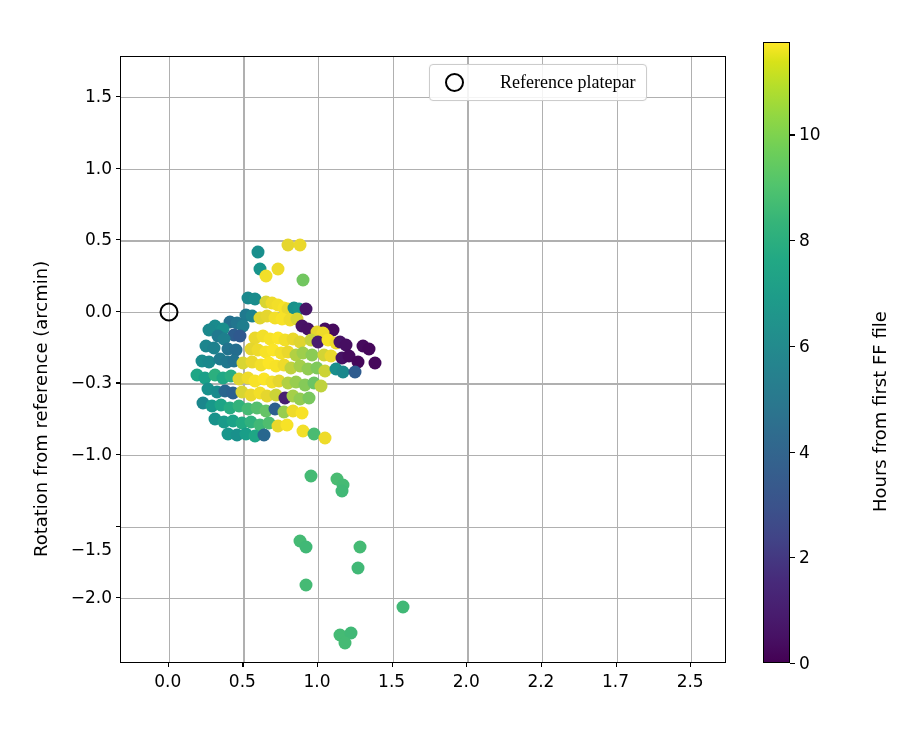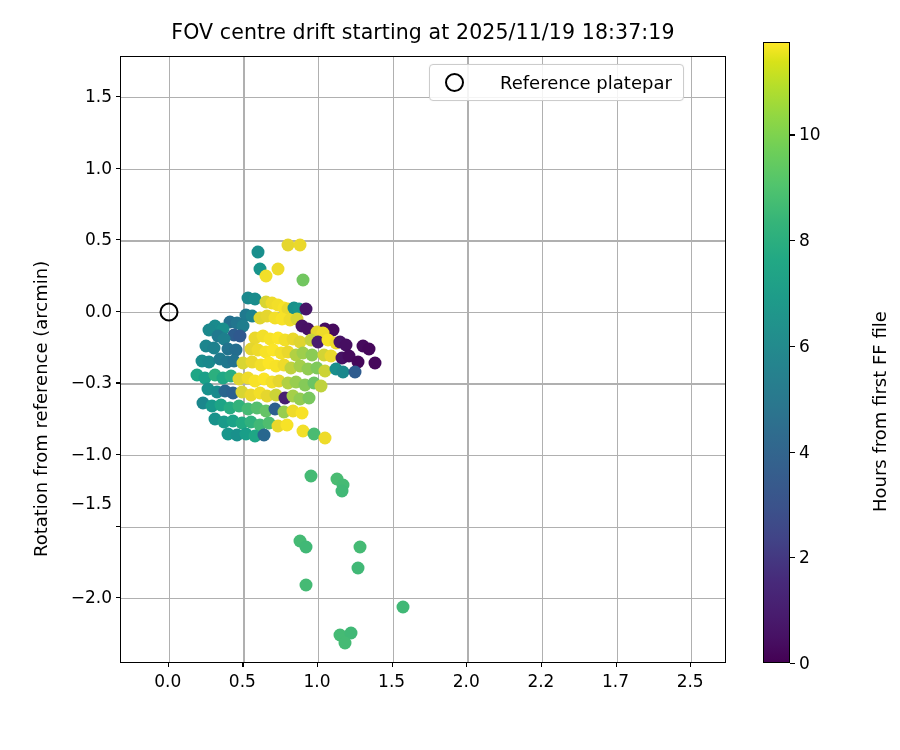--- a/index.html
+++ b/index.html
@@ -59,21 +59,21 @@
     background:rgba(255,255,255,.86);
     border:1px solid #cccccc;border-radius:4px;
     box-shadow:0 0 2px rgba(0,0,0,.06);
     z-index:50;font-size:18px;
   }
   #legend .lg-marker{
     width:19px;height:19px;border-radius:50%;
     border:2.1px solid #000;box-sizing:border-box;flex:0 0 auto;
     margin-right:26px;margin-left:6px;
   }
-  #legend .lg-text{white-space:nowrap;}
+  #legend .lg-text{white-space:nowrap;font-family:Liberation Serif, serif;}
 
   
   #colorbar-wrap{position:absolute;left:763px;top:42px;width:27px;height:621px;}
   #colorbar{
     position:absolute;inset:0;border:1.2px solid #000;box-sizing:border-box;
     background:linear-gradient(to top,
       #440154 0%,  #471164 4%,  #481d6f 8%,  #472a7a 13%,
       #414487 20%, #3b528b 25%, #355f8d 31%, #2f6c8e 37%,
       #2a788e 42%, #25848e 48%, #21918c 54%, #1e9c89 59%,
       #22a884 65%, #35b479 71%, #51c46d 77%, #70cf57 83%,
@@ -85,21 +85,20 @@
     position:absolute;font-size:18px;white-space:nowrap;
     left:0;top:0;transform-origin:0 0;
     transform:translate(869px,512px) rotate(-90deg);
   }
 </style>
 </head>
 <body>
 
 <div id="root" class="fig">
 
-  <div id="chart-title">FOV centre drift starting at 2025/11/19 18:37:19</div>
 
   <div id="plot-area">
     <div id="grid-layer">
         <div class="gridline v" style="left: 47.76px;"></div>
         <div class="gridline v" style="left: 122.39px;"></div>
         <div class="gridline v" style="left: 197.02px;"></div>
         <div class="gridline v" style="left: 271.66px;"></div>
         <div class="gridline v" style="left: 346.29px;"></div>
         <div class="gridline v" style="left: 420.92px;"></div>
         <div class="gridline v" style="left: 495.55px;"></div>
@@ -306,21 +305,21 @@
       <div class="ticklabel y" style="right: 788px; top: 167.665px;">1.0</div>
       <div class="tick y" style="left: 116px; top: 239.245px;"></div>
       <div class="ticklabel y" style="right: 788px; top: 239.245px;">0.5</div>
       <div class="tick y" style="left: 116px; top: 310.825px;"></div>
       <div class="ticklabel y" style="right: 788px; top: 310.825px;">0.0</div>
       <div class="tick y" style="left: 116px; top: 382.406px;"></div>
       <div class="ticklabel y" style="right: 788px; top: 382.406px;">−0.3</div>
       <div class="tick y" style="left: 116px; top: 453.986px;"></div>
       <div class="ticklabel y" style="right: 788px; top: 453.986px;">−1.0</div>
       <div class="tick y" style="left: 116px; top: 525.566px;"></div>
-      <div class="ticklabel y" style="right: 788px; top: 503px;">−1.5</div>
+      <div class="ticklabel y" style="right: 788px; top: 549px;">−1.5</div>
       <div class="tick y" style="left: 116px; top: 597.146px;"></div>
       <div class="ticklabel y" style="right: 788px; top: 597.146px;">−2.0</div>
     </div>
 
   <div id="ylabel">Rotation from reference (arcmin)</div>
 
   <div id="legend">
     <span class="lg-marker"></span>
     <span class="lg-text">Reference platepar</span>
   </div>

